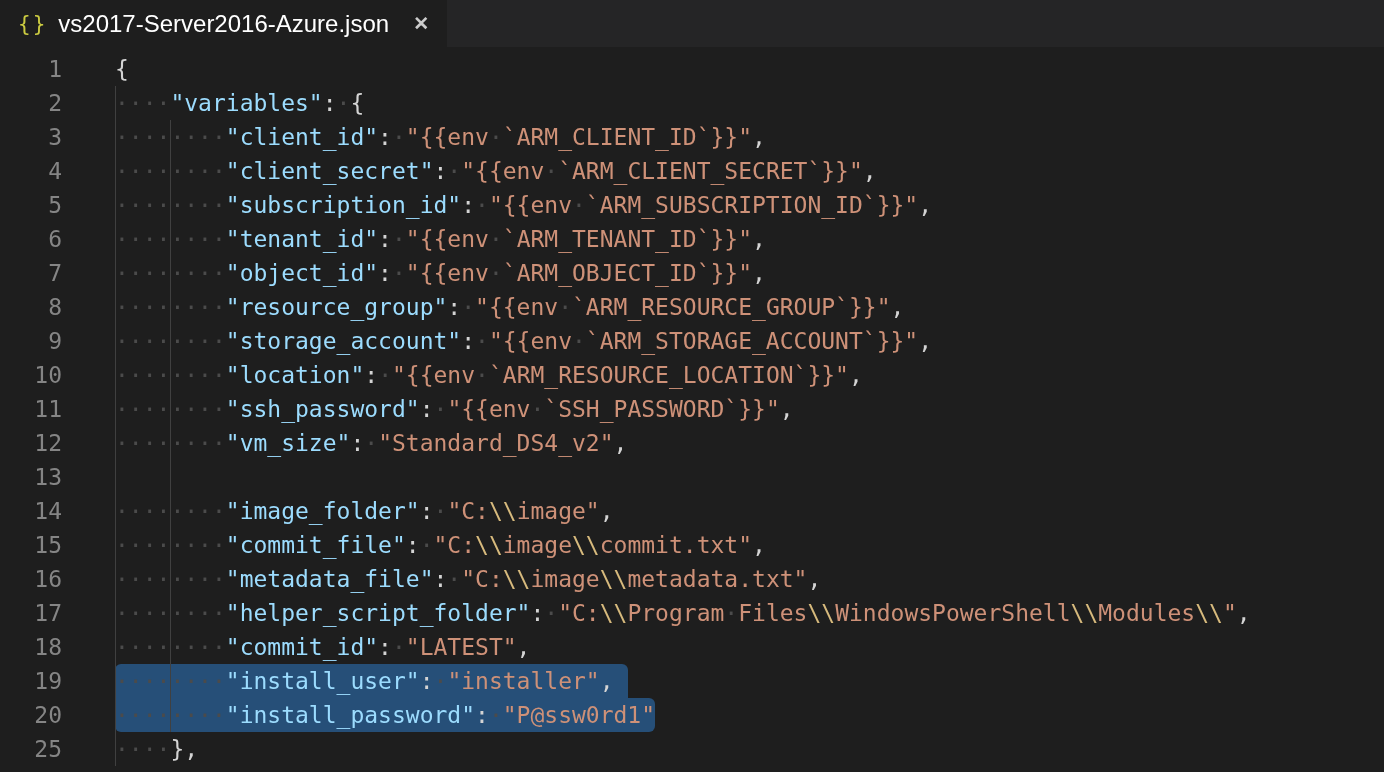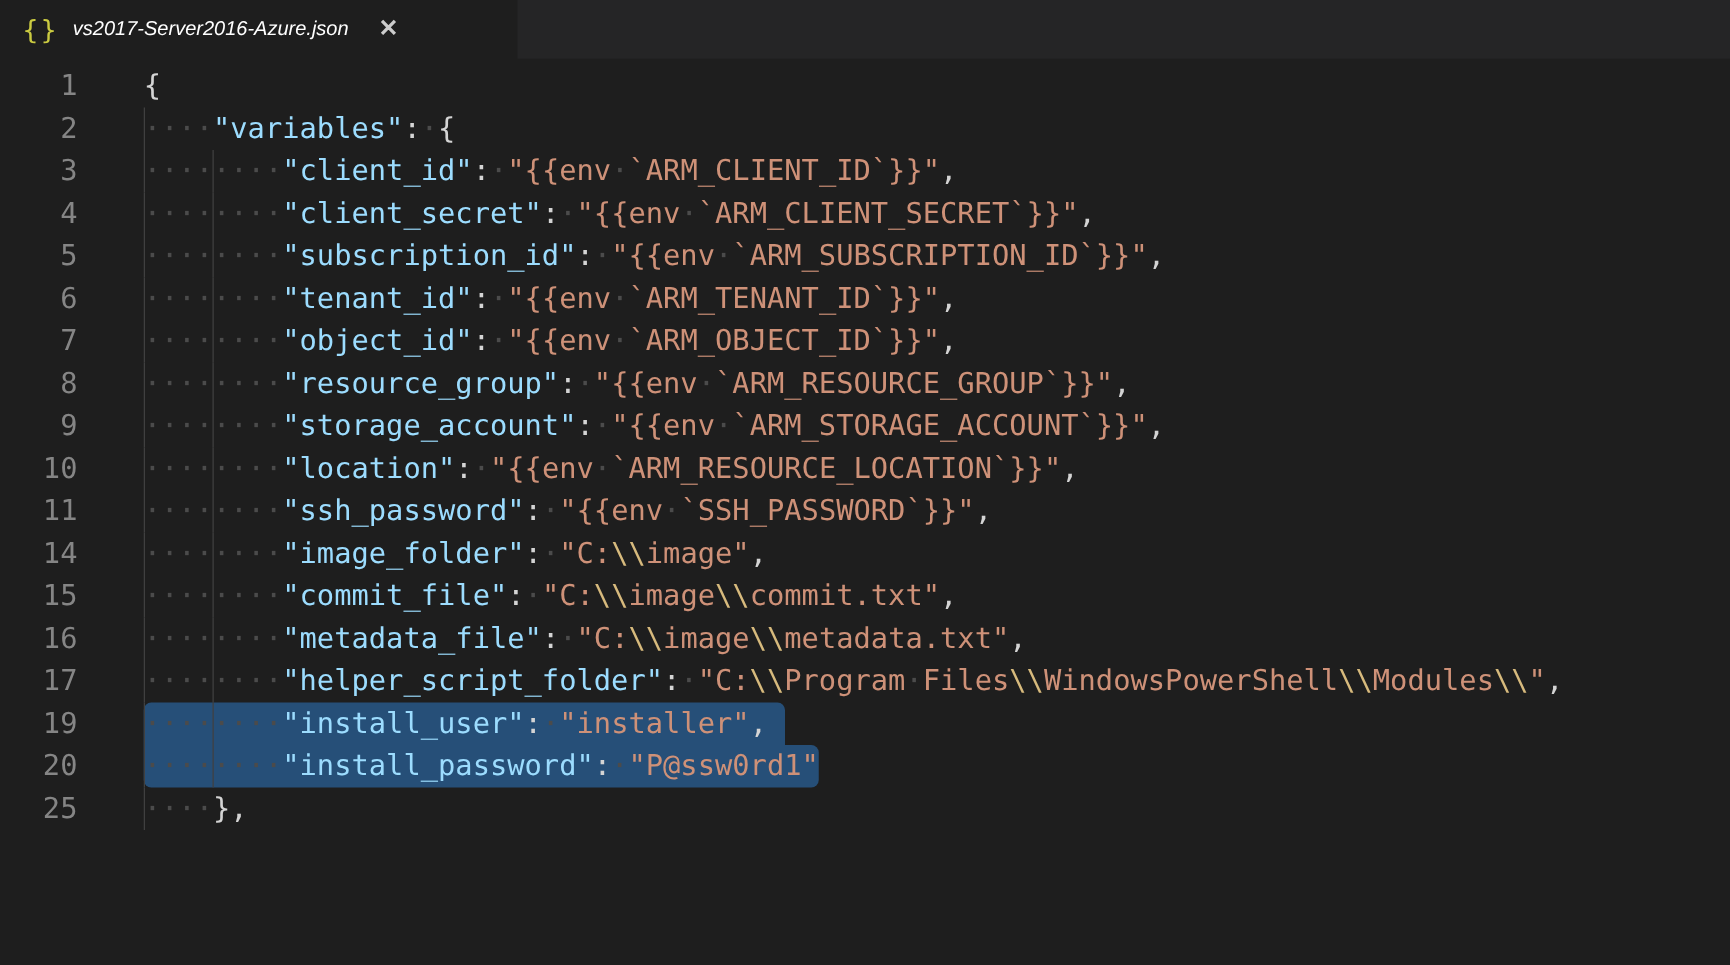--- a/index.html
+++ b/index.html
@@ -29,23 +29,22 @@
   .tab-icon {
     font-family: "DejaVu Sans Mono", monospace;
     font-size: 21px;
     letter-spacing: 2px;
     color: var(--c-json-icon, #cbcb41);
     margin-right: 11px;
     flex: none;
   }
   .tab-title {
     color: var(--c-tab-fg, #ffffff);
-    font-size: 16px;
+    font-size: 24px;
     white-space: nowrap;
-    font-style: italic;
   }
   .tab-close {
     margin-left: 24px;
     color: var(--c-tab-close, #cccccc);
     font-size: 19px;
     font-weight: bold;
     line-height: 1;
     cursor: pointer;
   }
   
@@ -110,21 +109,24 @@
       <div class="line"><div class="gutter">2</div><div class="content"><div class="guide" style="left: 0ch;"></div><span class="tok tok-w">····</span><span class="tok tok-k">"variables"</span><span class="tok tok-p">:</span><span class="tok tok-w">·</span><span class="tok tok-p">{</span></div></div>
       <div class="line"><div class="gutter">3</div><div class="content"><div class="guide" style="left: 0ch;"></div><div class="guide" style="left: 4ch;"></div><span class="tok tok-w">········</span><span class="tok tok-k">"client_id"</span><span class="tok tok-p">:</span><span class="tok tok-w">·</span><span class="tok tok-s">"{{env</span><span class="tok tok-w">·</span><span class="tok tok-s">`ARM_CLIENT_ID`}}"</span><span class="tok tok-p">,</span></div></div>
       <div class="line"><div class="gutter">4</div><div class="content"><div class="guide" style="left: 0ch;"></div><div class="guide" style="left: 4ch;"></div><span class="tok tok-w">········</span><span class="tok tok-k">"client_secret"</span><span class="tok tok-p">:</span><span class="tok tok-w">·</span><span class="tok tok-s">"{{env</span><span class="tok tok-w">·</span><span class="tok tok-s">`ARM_CLIENT_SECRET`}}"</span><span class="tok tok-p">,</span></div></div>
       <div class="line"><div class="gutter">5</div><div class="content"><div class="guide" style="left: 0ch;"></div><div class="guide" style="left: 4ch;"></div><span class="tok tok-w">········</span><span class="tok tok-k">"subscription_id"</span><span class="tok tok-p">:</span><span class="tok tok-w">·</span><span class="tok tok-s">"{{env</span><span class="tok tok-w">·</span><span class="tok tok-s">`ARM_SUBSCRIPTION_ID`}}"</span><span class="tok tok-p">,</span></div></div>
       <div class="line"><div class="gutter">6</div><div class="content"><div class="guide" style="left: 0ch;"></div><div class="guide" style="left: 4ch;"></div><span class="tok tok-w">········</span><span class="tok tok-k">"tenant_id"</span><span class="tok tok-p">:</span><span class="tok tok-w">·</span><span class="tok tok-s">"{{env</span><span class="tok tok-w">·</span><span class="tok tok-s">`ARM_TENANT_ID`}}"</span><span class="tok tok-p">,</span></div></div>
       <div class="line"><div class="gutter">7</div><div class="content"><div class="guide" style="left: 0ch;"></div><div class="guide" style="left: 4ch;"></div><span class="tok tok-w">········</span><span class="tok tok-k">"object_id"</span><span class="tok tok-p">:</span><span class="tok tok-w">·</span><span class="tok tok-s">"{{env</span><span class="tok tok-w">·</span><span class="tok tok-s">`ARM_OBJECT_ID`}}"</span><span class="tok tok-p">,</span></div></div>
       <div class="line"><div class="gutter">8</div><div class="content"><div class="guide" style="left: 0ch;"></div><div class="guide" style="left: 4ch;"></div><span class="tok tok-w">········</span><span class="tok tok-k">"resource_group"</span><span class="tok tok-p">:</span><span class="tok tok-w">·</span><span class="tok tok-s">"{{env</span><span class="tok tok-w">·</span><span class="tok tok-s">`ARM_RESOURCE_GROUP`}}"</span><span class="tok tok-p">,</span></div></div>
       <div class="line"><div class="gutter">9</div><div class="content"><div class="guide" style="left: 0ch;"></div><div class="guide" style="left: 4ch;"></div><span class="tok tok-w">········</span><span class="tok tok-k">"storage_account"</span><span class="tok tok-p">:</span><span class="tok tok-w">·</span><span class="tok tok-s">"{{env</span><span class="tok tok-w">·</span><span class="tok tok-s">`ARM_STORAGE_ACCOUNT`}}"</span><span class="tok tok-p">,</span></div></div>
       <div class="line"><div class="gutter">10</div><div class="content"><div class="guide" style="left: 0ch;"></div><div class="guide" style="left: 4ch;"></div><span class="tok tok-w">········</span><span class="tok tok-k">"location"</span><span class="tok tok-p">:</span><span class="tok tok-w">·</span><span class="tok tok-s">"{{env</span><span class="tok tok-w">·</span><span class="tok tok-s">`ARM_RESOURCE_LOCATION`}}"</span><span class="tok tok-p">,</span></div></div>
       <div class="line"><div class="gutter">11</div><div class="content"><div class="guide" style="left: 0ch;"></div><div class="guide" style="left: 4ch;"></div><span class="tok tok-w">········</span><span class="tok tok-k">"ssh_password"</span><span class="tok tok-p">:</span><span class="tok tok-w">·</span><span class="tok tok-s">"{{env</span><span class="tok tok-w">·</span><span class="tok tok-s">`SSH_PASSWORD`}}"</span><span class="tok tok-p">,</span></div></div>
+      <div class="line"><div class="gutter">12</div><div class="content"><div class="guide" style="left: 0ch;"></div><div class="guide" style="left: 4ch;"></div><span class="tok tok-w">········</span><span class="tok tok-k">"vm_size"</span><span class="tok tok-p">:</span><span class="tok tok-w">·</span><span class="tok tok-s">"Standard_DS4_v2"</span><span class="tok tok-p">,</span></div></div>
+      <div class="line"><div class="gutter">13</div><div class="content"><div class="guide" style="left: 0ch;"></div><div class="guide" style="left: 4ch;"></div></div></div>
       <div class="line"><div class="gutter">14</div><div class="content"><div class="guide" style="left: 0ch;"></div><div class="guide" style="left: 4ch;"></div><span class="tok tok-w">········</span><span class="tok tok-k">"image_folder"</span><span class="tok tok-p">:</span><span class="tok tok-w">·</span><span class="tok tok-s">"C:</span><span class="tok tok-e">\\</span><span class="tok tok-s">image"</span><span class="tok tok-p">,</span></div></div>
       <div class="line"><div class="gutter">15</div><div class="content"><div class="guide" style="left: 0ch;"></div><div class="guide" style="left: 4ch;"></div><span class="tok tok-w">········</span><span class="tok tok-k">"commit_file"</span><span class="tok tok-p">:</span><span class="tok tok-w">·</span><span class="tok tok-s">"C:</span><span class="tok tok-e">\\</span><span class="tok tok-s">image</span><span class="tok tok-e">\\</span><span class="tok tok-s">commit.txt"</span><span class="tok tok-p">,</span></div></div>
       <div class="line"><div class="gutter">16</div><div class="content"><div class="guide" style="left: 0ch;"></div><div class="guide" style="left: 4ch;"></div><span class="tok tok-w">········</span><span class="tok tok-k">"metadata_file"</span><span class="tok tok-p">:</span><span class="tok tok-w">·</span><span class="tok tok-s">"C:</span><span class="tok tok-e">\\</span><span class="tok tok-s">image</span><span class="tok tok-e">\\</span><span class="tok tok-s">metadata.txt"</span><span class="tok tok-p">,</span></div></div>
       <div class="line"><div class="gutter">17</div><div class="content"><div class="guide" style="left: 0ch;"></div><div class="guide" style="left: 4ch;"></div><span class="tok tok-w">········</span><span class="tok tok-k">"helper_script_folder"</span><span class="tok tok-p">:</span><span class="tok tok-w">·</span><span class="tok tok-s">"C:</span><span class="tok tok-e">\\</span><span class="tok tok-s">Program</span><span class="tok tok-w">·</span><span class="tok tok-s">Files</span><span class="tok tok-e">\\</span><span class="tok tok-s">WindowsPowerShell</span><span class="tok tok-e">\\</span><span class="tok tok-s">Modules</span><span class="tok tok-e">\\</span><span class="tok tok-s">"</span><span class="tok tok-p">,</span></div></div>
+      <div class="line"><div class="gutter">18</div><div class="content"><div class="guide" style="left: 0ch;"></div><div class="guide" style="left: 4ch;"></div><span class="tok tok-w">········</span><span class="tok tok-k">"commit_id"</span><span class="tok tok-p">:</span><span class="tok tok-w">·</span><span class="tok tok-s">"LATEST"</span><span class="tok tok-p">,</span></div></div>
       <div class="line"><div class="gutter">19</div><div class="content"><div class="sel sel-top" style="width: calc(36ch + 15px);"></div><div class="guide" style="left: 0ch;"></div><div class="guide" style="left: 4ch;"></div><span class="tok tok-w">········</span><span class="tok tok-k">"install_user"</span><span class="tok tok-p">:</span><span class="tok tok-w">·</span><span class="tok tok-s">"installer"</span><span class="tok tok-p">,</span></div></div>
       <div class="line"><div class="gutter">20</div><div class="content"><div class="sel sel-bottom" style="width: 39ch;"></div><div class="guide" style="left: 0ch;"></div><div class="guide" style="left: 4ch;"></div><span class="tok tok-w">········</span><span class="tok tok-k">"install_password"</span><span class="tok tok-p">:</span><span class="tok tok-w">·</span><span class="tok tok-s">"P@ssw0rd1"</span></div></div>
       <div class="line"><div class="gutter">25</div><div class="content"><div class="guide" style="left: 0ch;"></div><span class="tok tok-w">····</span><span class="tok tok-p">},</span></div></div>
     </div>
 </div>
 
 </body></html>

